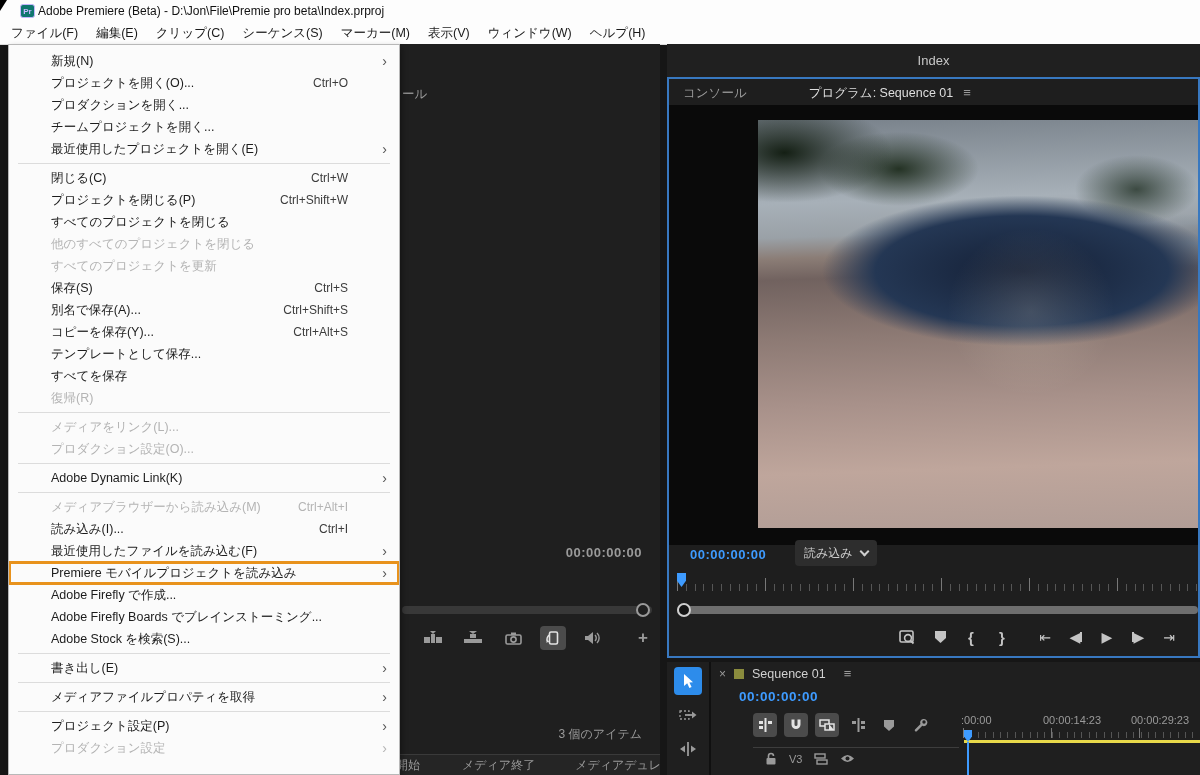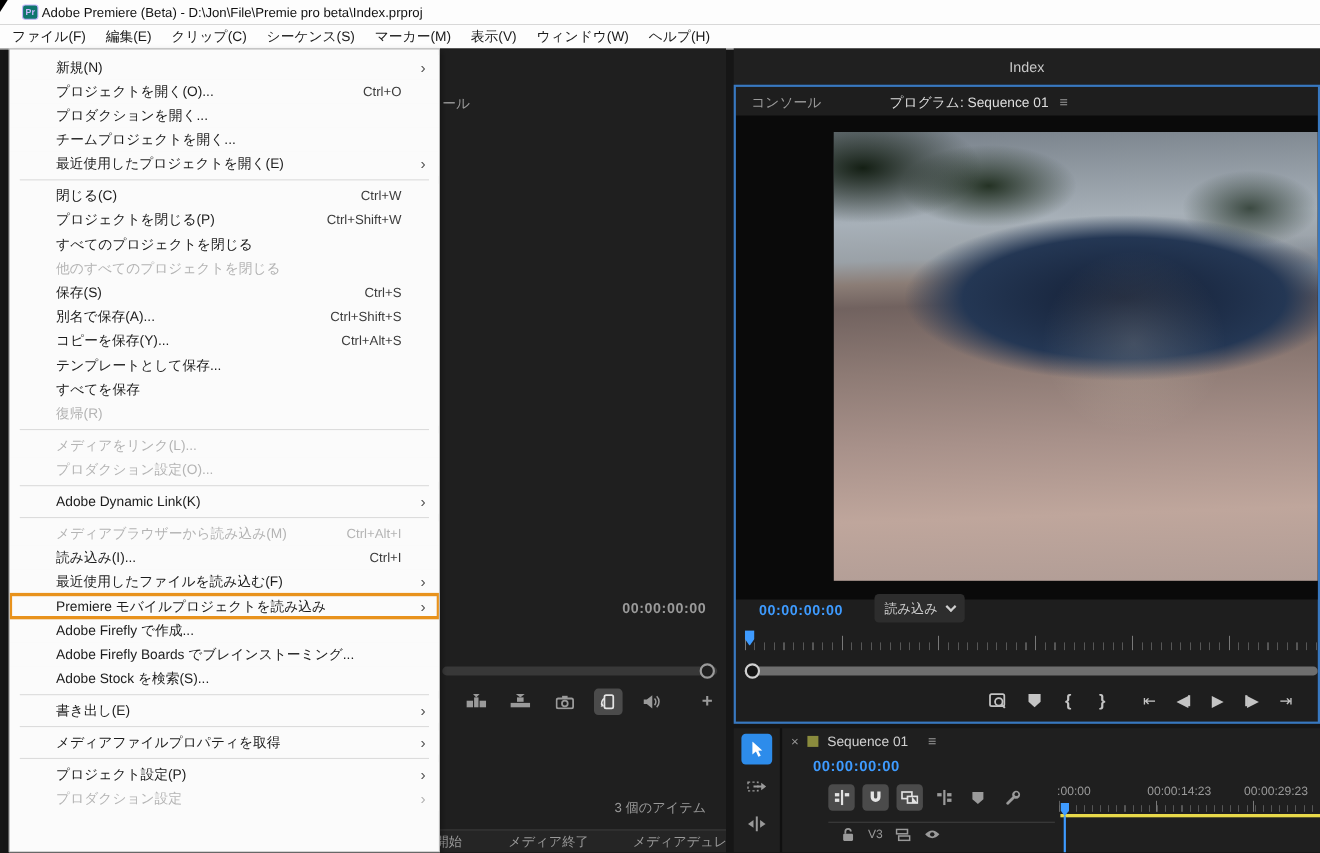--- a/index.html
+++ b/index.html
@@ -21,21 +21,21 @@
   
   #menubar { left:0; top:22px; width:1200px; height:22px; background:#fdfdfd;
              display:flex; align-items:center; padding-left:2px; }
   .mb-item { font-size:12.5px; color:#1a1a1a; padding:0 9px; line-height:22px; white-space:nowrap; }
 
   
   #file-menu { left:8px; top:44px; width:392px; height:731px; background:#fbfbfb;
                border:1px solid #b8b8b8; box-shadow:2px 3px 6px rgba(0,0,0,.35);
                padding-top:5px; z-index:50; overflow:hidden; }
   .mi { height:22px; display:flex; align-items:center; padding:0 12px 0 42px;
-        font-size:12.5px; color:#1c1c1c; position:relative; background:#fbfbfb; }
+        font-size:12.5px; color:#1c1c1c; position:relative; background:#fbfbfb;gap:17px; }
   .mi .mi-label { flex:1 1 auto; white-space:nowrap; overflow:hidden; }
   .mi .mi-short { color:#3c3c3c; font-size:12px; margin-left:12px; white-space:nowrap; }
   .mi .mi-arrow { color:#555; font-size:14px; margin-left:12px; width:10px; text-align:right; }
   .mi.disabled, .mi.disabled .mi-short, .mi.disabled .mi-arrow { color:#b4b4b4; }
   .mi.highlighted { outline:3px solid #e8921c; outline-offset:-2px; z-index:2; }
   .menu-sep { height:1px; background:#dcdcdc; margin:3px 9px; }
 
   
   #center-region { left:400px; top:44px; width:260px; height:731px; background:#1f1f1f; }
   #center-tab-partial { left:402px; top:86px; color:#9a9a9a; font-size:12.5px; }
@@ -407,20 +407,24 @@
         <span class="mi-arrow"></span>
       </div>
       <div class="mi">
         <span class="mi-label">すべてのプロジェクトを閉じる</span>
         <span class="mi-arrow"></span>
       </div>
       <div class="mi disabled">
         <span class="mi-label">他のすべてのプロジェクトを閉じる</span>
         <span class="mi-arrow"></span>
       </div>
+      <div class="mi disabled">
+        <span class="mi-label">すべてのプロジェクトを更新</span>
+        <span class="mi-arrow"></span>
+      </div>
       <div class="mi">
         <span class="mi-label">保存(S)</span>
         <span class="mi-short">Ctrl+S</span>
         <span class="mi-arrow"></span>
       </div>
       <div class="mi">
         <span class="mi-label">別名で保存(A)...</span>
         <span class="mi-short">Ctrl+Shift+S</span>
         <span class="mi-arrow"></span>
       </div>

